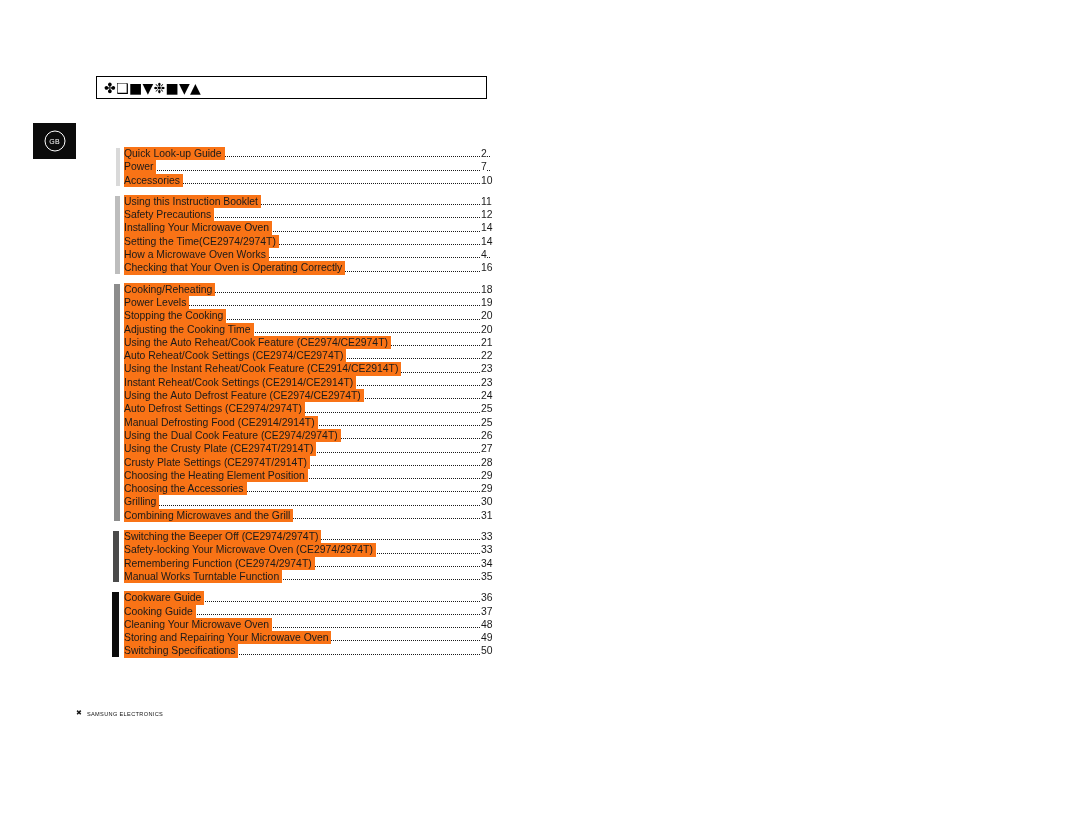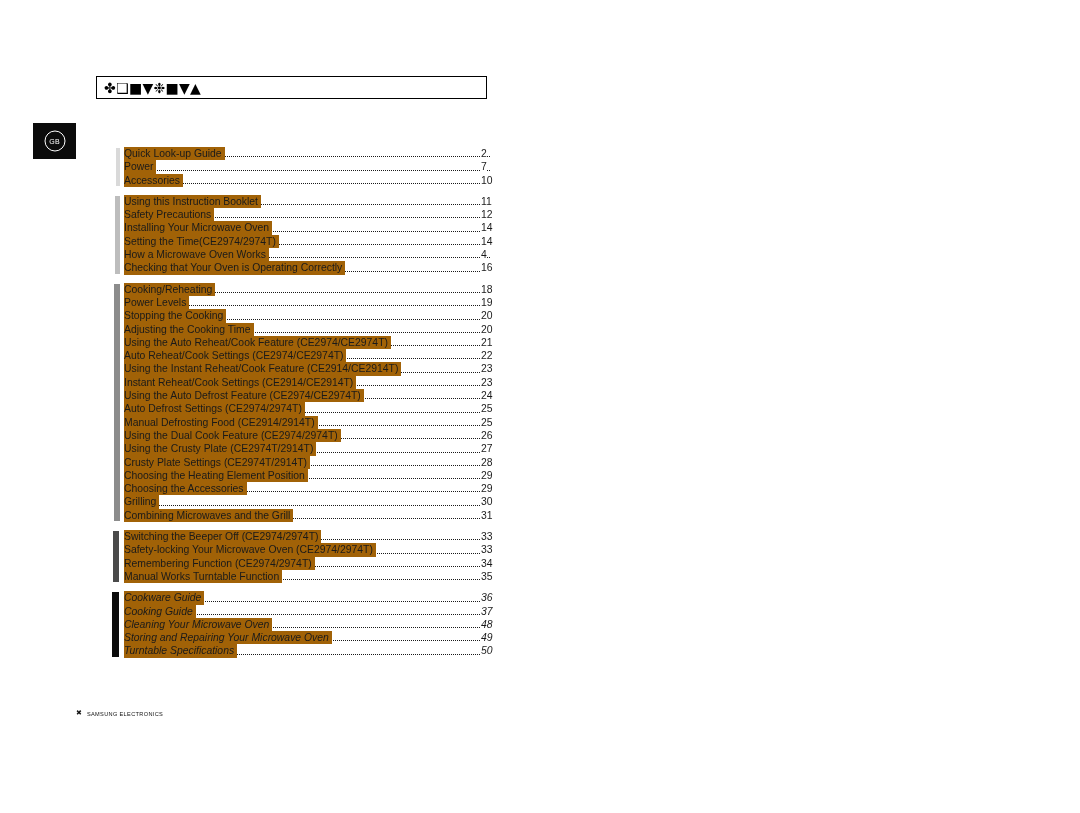--- a/index.html
+++ b/index.html
@@ -82,21 +82,21 @@
     position: absolute;
     left: 110px;
     top: 147px;
     width: 380px;
   }
   .toc-group {
     position: relative;
     padding-left: 14px;
     margin-bottom: 8px;
   }
-  .toc-group:last-child { margin-bottom: 1px; font-style: italic; }
+  .toc-group:last-child { margin-bottom: 1px; }
 
   .group-bar {
     position: absolute;
     top: 1px;
     bottom: 1px;
   }
   
   .g1 .group-bar { left: 6px;  width: 4px;   background: #d9d9d9; }
   .g2 .group-bar { left: 5px;  width: 4.5px; background: #bdbdbd; }
   .g3 .group-bar { left: 4px;  width: 5.5px; background: #8c8c8c; }
@@ -125,21 +125,21 @@
     z-index: 0;
   }
   .entry-inner {
     position: relative;
     display: block;
     height: 100%;
   }
   .entry-label {
     position: relative;
     z-index: 1;
-    background: #a16207;
+    background: #f97316;
     padding-right: 3px;
   }
   .entry-page {
     position: absolute;
     left: 356px;
     top: 0;
     z-index: 1;
     background: #ffffff;
     padding-left: 1px;
     font-size: 10.4px;
@@ -298,21 +298,21 @@
         <div class="toc-entry">
           <span class="entry-inner"><span class="leader"></span><span class="entry-label">Cooking Guide</span><span class="entry-page">37</span></span>
         </div>
         <div class="toc-entry">
           <span class="entry-inner"><span class="leader"></span><span class="entry-label">Cleaning Your Microwave Oven</span><span class="entry-page">48</span></span>
         </div>
         <div class="toc-entry">
           <span class="entry-inner"><span class="leader"></span><span class="entry-label">Storing and Repairing Your Microwave Oven</span><span class="entry-page">49</span></span>
         </div>
         <div class="toc-entry">
-          <span class="entry-inner"><span class="leader"></span><span class="entry-label">Turntable Specifications</span><span class="entry-page">50</span></span>
+          <span class="entry-inner"><span class="leader"></span><span class="entry-label">Switching Specifications</span><span class="entry-page">50</span></span>
         </div>
       </div>
     </div>
 
   <div class="footer">
     <span class="footer-mark">✖</span>
     <span class="footer-text">SAMSUNG ELECTRONICS</span>
   </div>
 
 </div>

